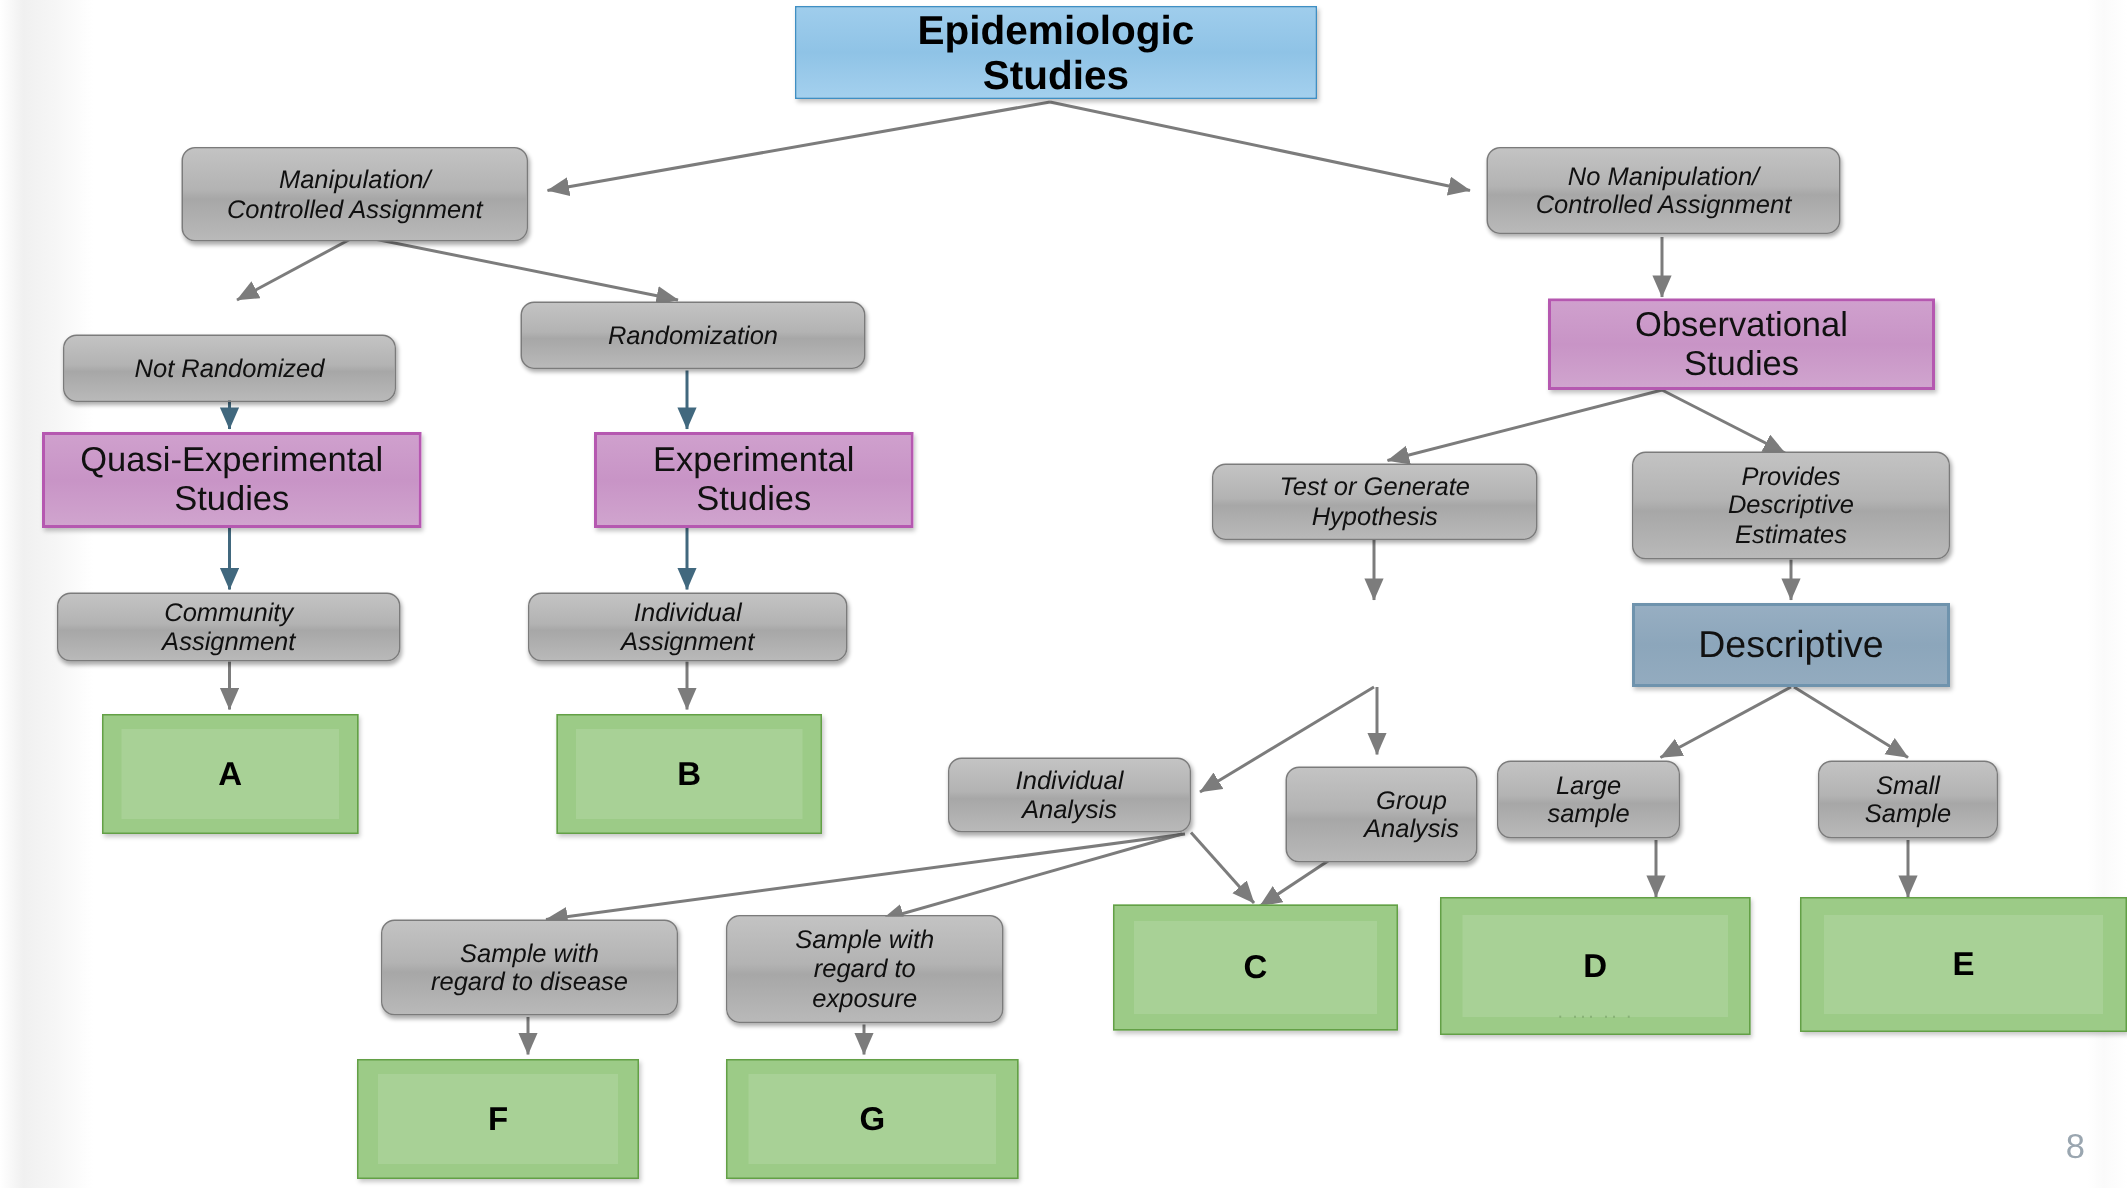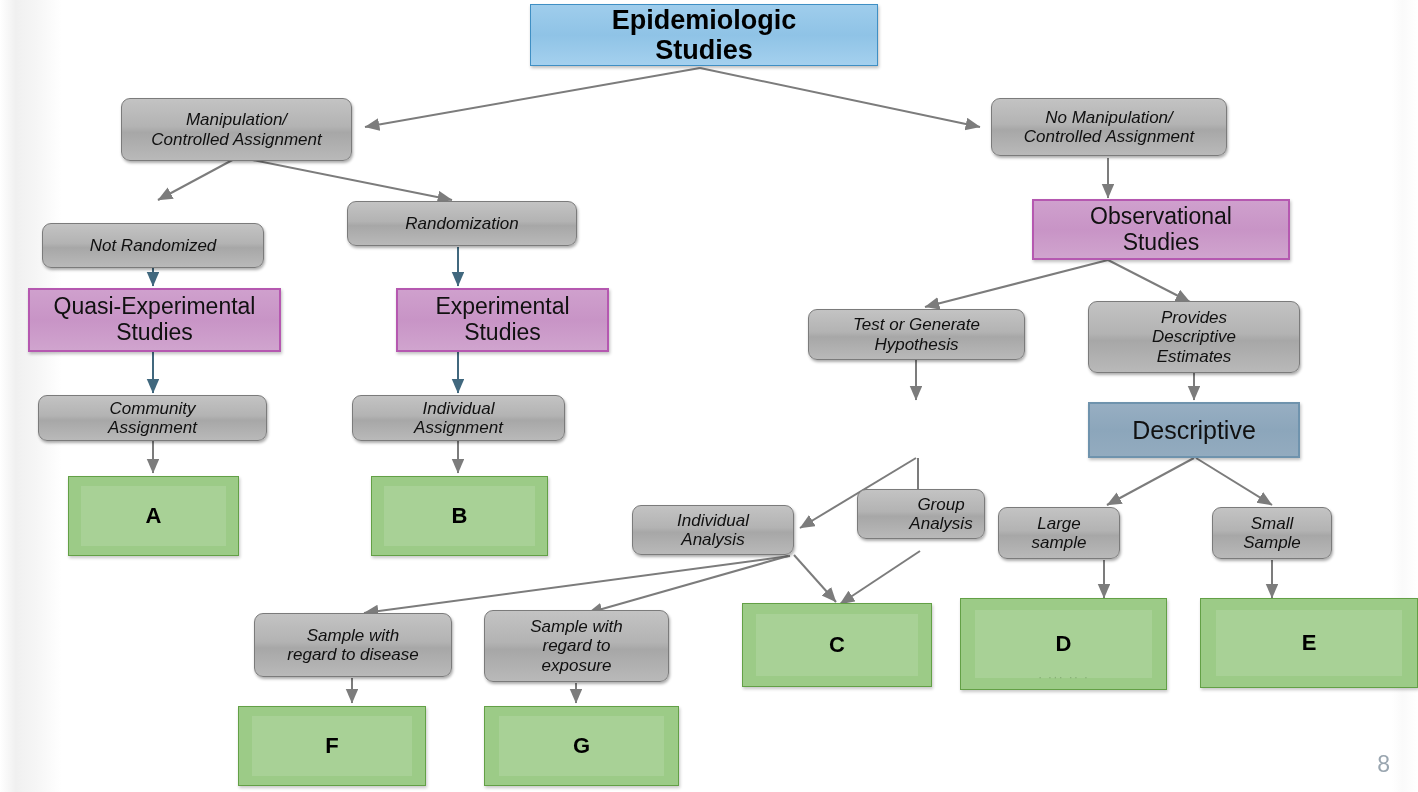--- a/index.html
+++ b/index.html
@@ -244,21 +244,21 @@
   <div class="node n-grey" style="left:1088px; top:301px; width:212px; height:72px;">Provides
 Descriptive
 Estimates</div>
 
 
   <div class="node n-steel" style="left:1088px; top:402px; width:212px; height:56px;">Descriptive</div>
 
   <div class="node n-grey" style="left:632px; top:505px; width:162px; height:50px;">Individual
 Analysis</div>
 
-  <div class="node n-grey" style="left:857px; top:489px; width:128px; height:50px;padding-left:40px;">Group
+  <div class="node n-grey" style="left:857px; top:511px; width:128px; height:64px;padding-left:40px;">Group
 Analysis</div>
 
   <div class="node n-grey" style="left:998px; top:507px; width:122px; height:52px;">Large
 sample</div>
 
   <div class="node n-grey" style="left:1212px; top:507px; width:120px; height:52px;">Small
 Sample</div>
 
   <div class="node n-grey" style="left:254px; top:613px; width:198px; height:64px;">Sample with
 regard to disease</div>

